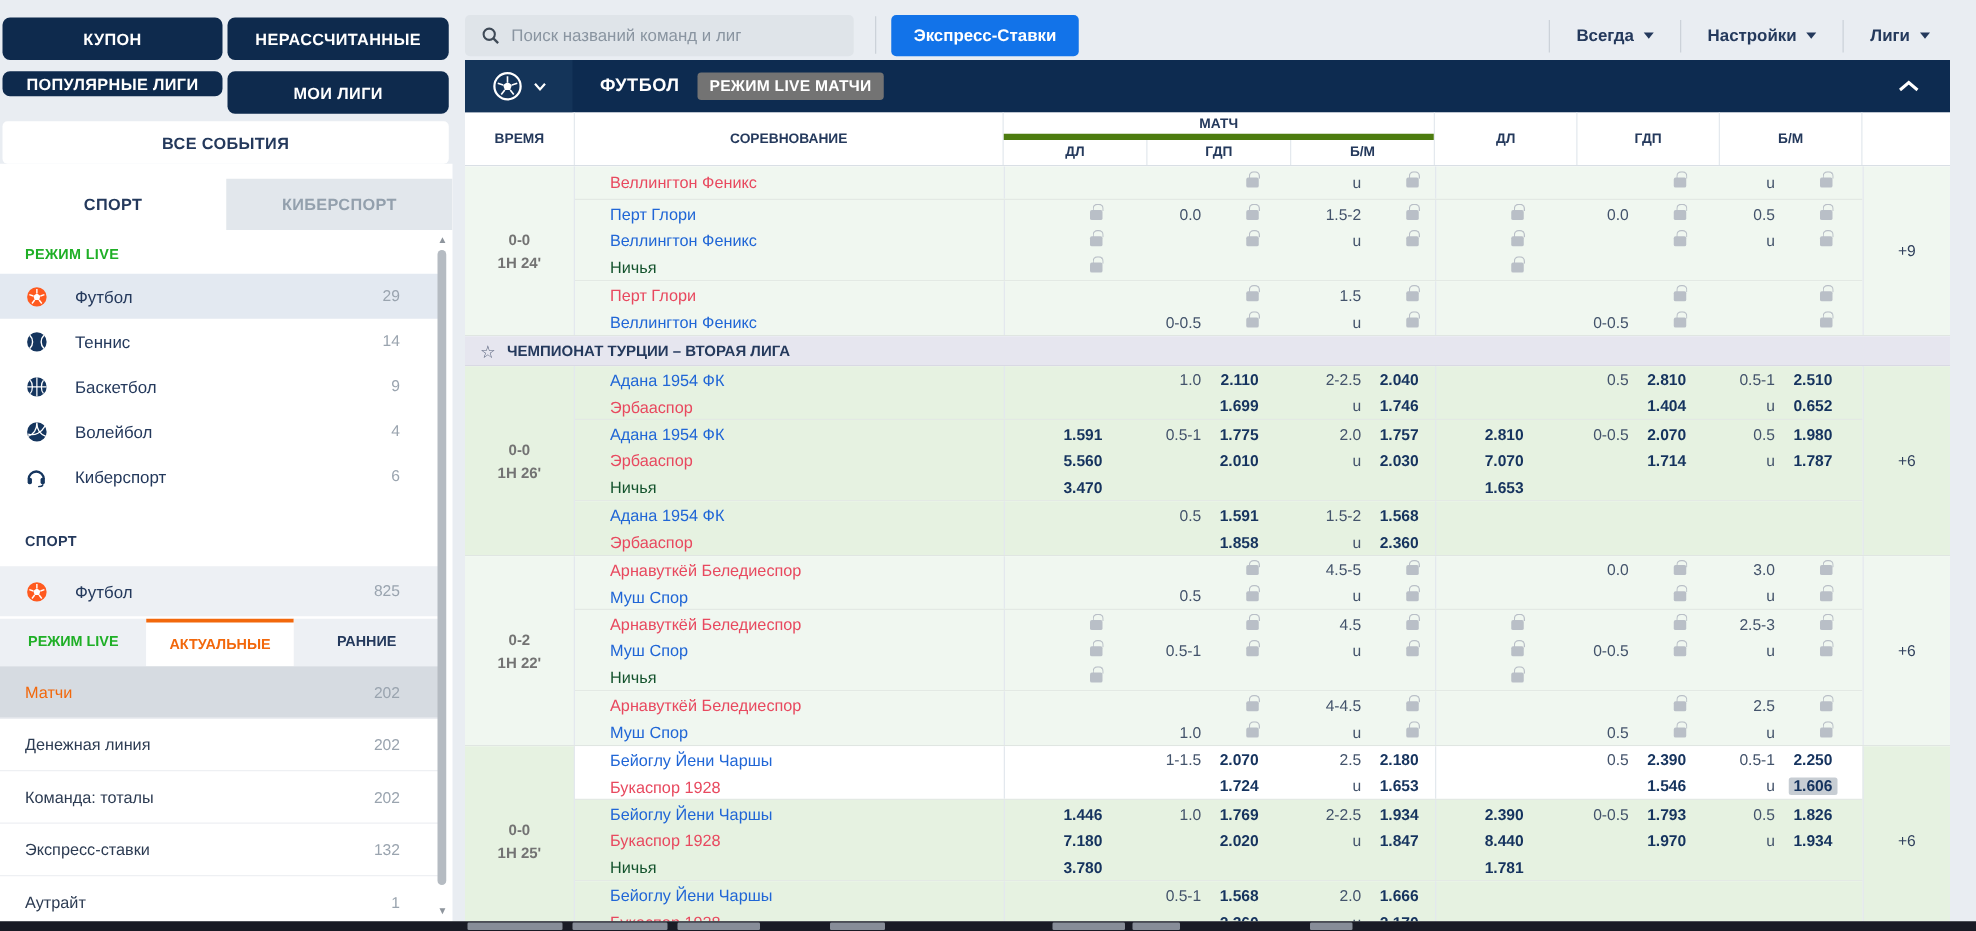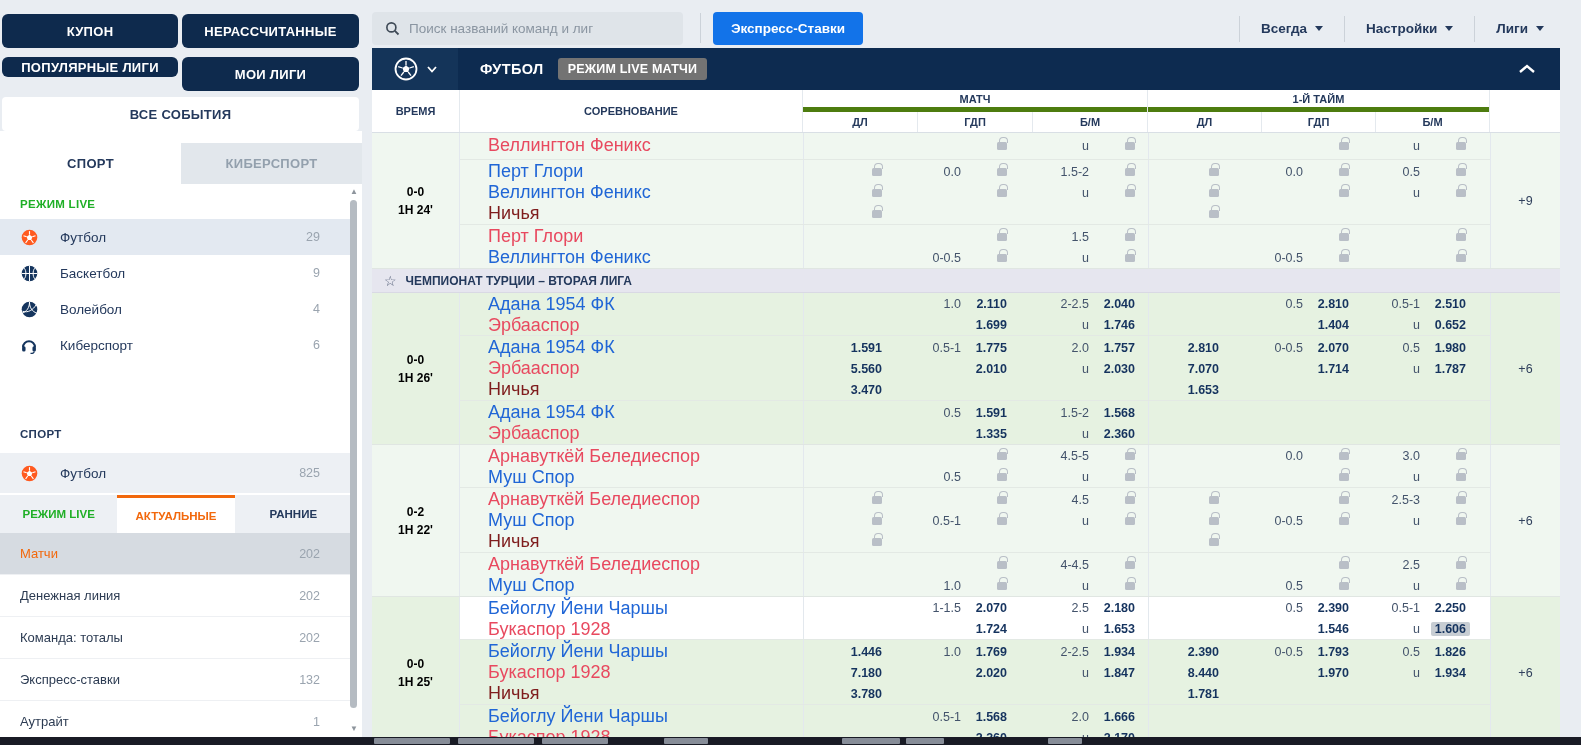--- a/index.html
+++ b/index.html
@@ -80,28 +80,28 @@
 .th-last{width:70px}
 
 
 .tbody{position:absolute;left:372px;top:133px;width:1188px;height:604px;background:#fff;overflow:hidden}
 .league-row{height:24px;background:#e6e6ef;border-bottom:1px solid #d9d9e4;display:flex;align-items:center;padding-left:12px;gap:9px;font-weight:bold;font-size:12px;color:#24395c}
 .star{color:#57627b;font-size:14px;line-height:1;cursor:pointer}
 .block{display:flex;border-bottom:1px solid #e0e6e2}
 .bg-g{background:#e6f2e1}
 .bg-p{background:#f0f7f0}
 .bg-w{background:#fff}
-.time-cell{width:88px;border-right:1px solid #e3e8ee;display:flex;flex-direction:column;align-items:center;justify-content:center;gap:4px;color:#000000;font-weight:bold;font-size:12px}
+.time-cell{width:88px;border-right:1px solid #e3e8ee;display:flex;flex-direction:column;align-items:center;justify-content:center;gap:4px;color:#737373;font-weight:bold;font-size:12px}
 .rows{width:1030px}
 .plus-cell{width:70px;border-left:1px solid #e3e8ee;display:flex;align-items:center;justify-content:center;font-size:12.5px;color:#31415d;cursor:pointer}
 .mrow{display:flex;border-bottom:1px solid #e3e9e4}
 .mrow:last-child{border-bottom:none}
 .comp{width:343px;display:flex;flex-direction:column;padding:1px 0 0 28px}
-.team{font-size:18px;line-height:21px;white-space:nowrap}
-.t-red{color:#e8495f}.t-blue{color:#2066d6}.t-grey{color:#7f1d1d}
+.team{font-size:13px;line-height:21px;white-space:nowrap}
+.t-red{color:#e8495f}.t-blue{color:#2066d6}.t-grey{color:#14532d}
 .cell{display:flex;flex-direction:column;padding-top:1px}
 .c1{width:115px;border-left:1px solid #e3e8ee}
 .c2{width:117px}.c3{width:113px}
 .c4{width:117px;border-left:1px solid #e3e8ee}
 .c5{width:112px}.c6{width:113px}
 .line{height:21px;display:flex;align-items:center;justify-content:flex-end}
 .c1 .line{padding-right:36px}.c2 .line{padding-right:28px}.c3 .line{padding-right:13px}
 .c4 .line{padding-right:46px}.c5 .line{padding-right:28px}.c6 .line{padding-right:24px}
 .val{font-size:12.5px;color:#43536b}
 .slot{min-width:46px;display:flex;justify-content:flex-end;align-items:center}
@@ -171,20 +171,30 @@
               <line x1="12" y1="8" x2="12" y2="3"></line>
               <line x1="16" y1="11" x2="20.5" y2="9.5"></line>
               <line x1="14.5" y1="15.5" x2="17.5" y2="19.5"></line>
               <line x1="9.5" y1="15.5" x2="6.5" y2="19.5"></line>
               <line x1="8" y1="11" x2="3.5" y2="9.5"></line>
             </g>
           </svg>
         </span>
         <span class="si-label">Футбол</span>
         <span class="si-count">29</span>
+      </div>
+      <div class="side-item">
+        <span class="si-icon">
+          <svg width="17" height="17" viewBox="0 0 24 24">
+            <circle cx="12" cy="12" r="11" fill="#15355e"></circle>
+            <path d="M4 4.5 A 10.5 10.5 0 0 1 4 19.5 M20 4.5 A 10.5 10.5 0 0 0 20 19.5" stroke="#fff" stroke-width="1.6" fill="none"></path>
+          </svg>
+        </span>
+        <span class="si-label">Теннис</span>
+        <span class="si-count">14</span>
       </div>
       <div class="side-item">
         <span class="si-icon">
           <svg width="17" height="17" viewBox="0 0 24 24">
             <circle cx="12" cy="12" r="11" fill="#15355e"></circle>
             <path d="M12 1 v22 M1 12 h22 M4.5 4.5 c3.2 3.2 3.2 11.8 0 15 M19.5 4.5 c-3.2 3.2 -3.2 11.8 0 15" stroke="#fff" stroke-width="1.4" fill="none"></path>
           </svg>
         </span>
         <span class="si-label">Баскетбол</span>
         <span class="si-count">9</span>
@@ -301,21 +311,20 @@
   <div class="th-span th-comp">СОРЕВНОВАНИЕ</div>
   <div class="th-group" id="g-match">
     <div class="g-top">МАТЧ</div>
     <div class="g-bot">
       <div>ДЛ</div>
       <div>ГДП</div>
       <div>Б/М</div>
     </div>
   </div>
   <div class="th-group" id="g-half">
-    <div class="g-top">1-Й ТАЙМ</div>
     <div class="g-bot">
       <div>ДЛ</div>
       <div>ГДП</div>
       <div>Б/М</div>
     </div>
   </div>
   <div class="th-last"></div>
 </div>
 
 <div class="tbody">
@@ -695,21 +704,21 @@
           <div class="cell c1"></div>
           <div class="cell c2">
             <div class="line">
               <span class="val">0.5</span>
               <span class="slot">
                 <span class="odd">1.591</span>
               </span>
             </div>
             <div class="line">
               <span class="slot">
-                <span class="odd">1.335</span>
+                <span class="odd">1.858</span>
               </span>
             </div>
           </div>
           <div class="cell c3">
             <div class="line">
               <span class="val">1.5-2</span>
               <span class="slot">
                 <span class="odd">1.568</span>
               </span>
             </div>

